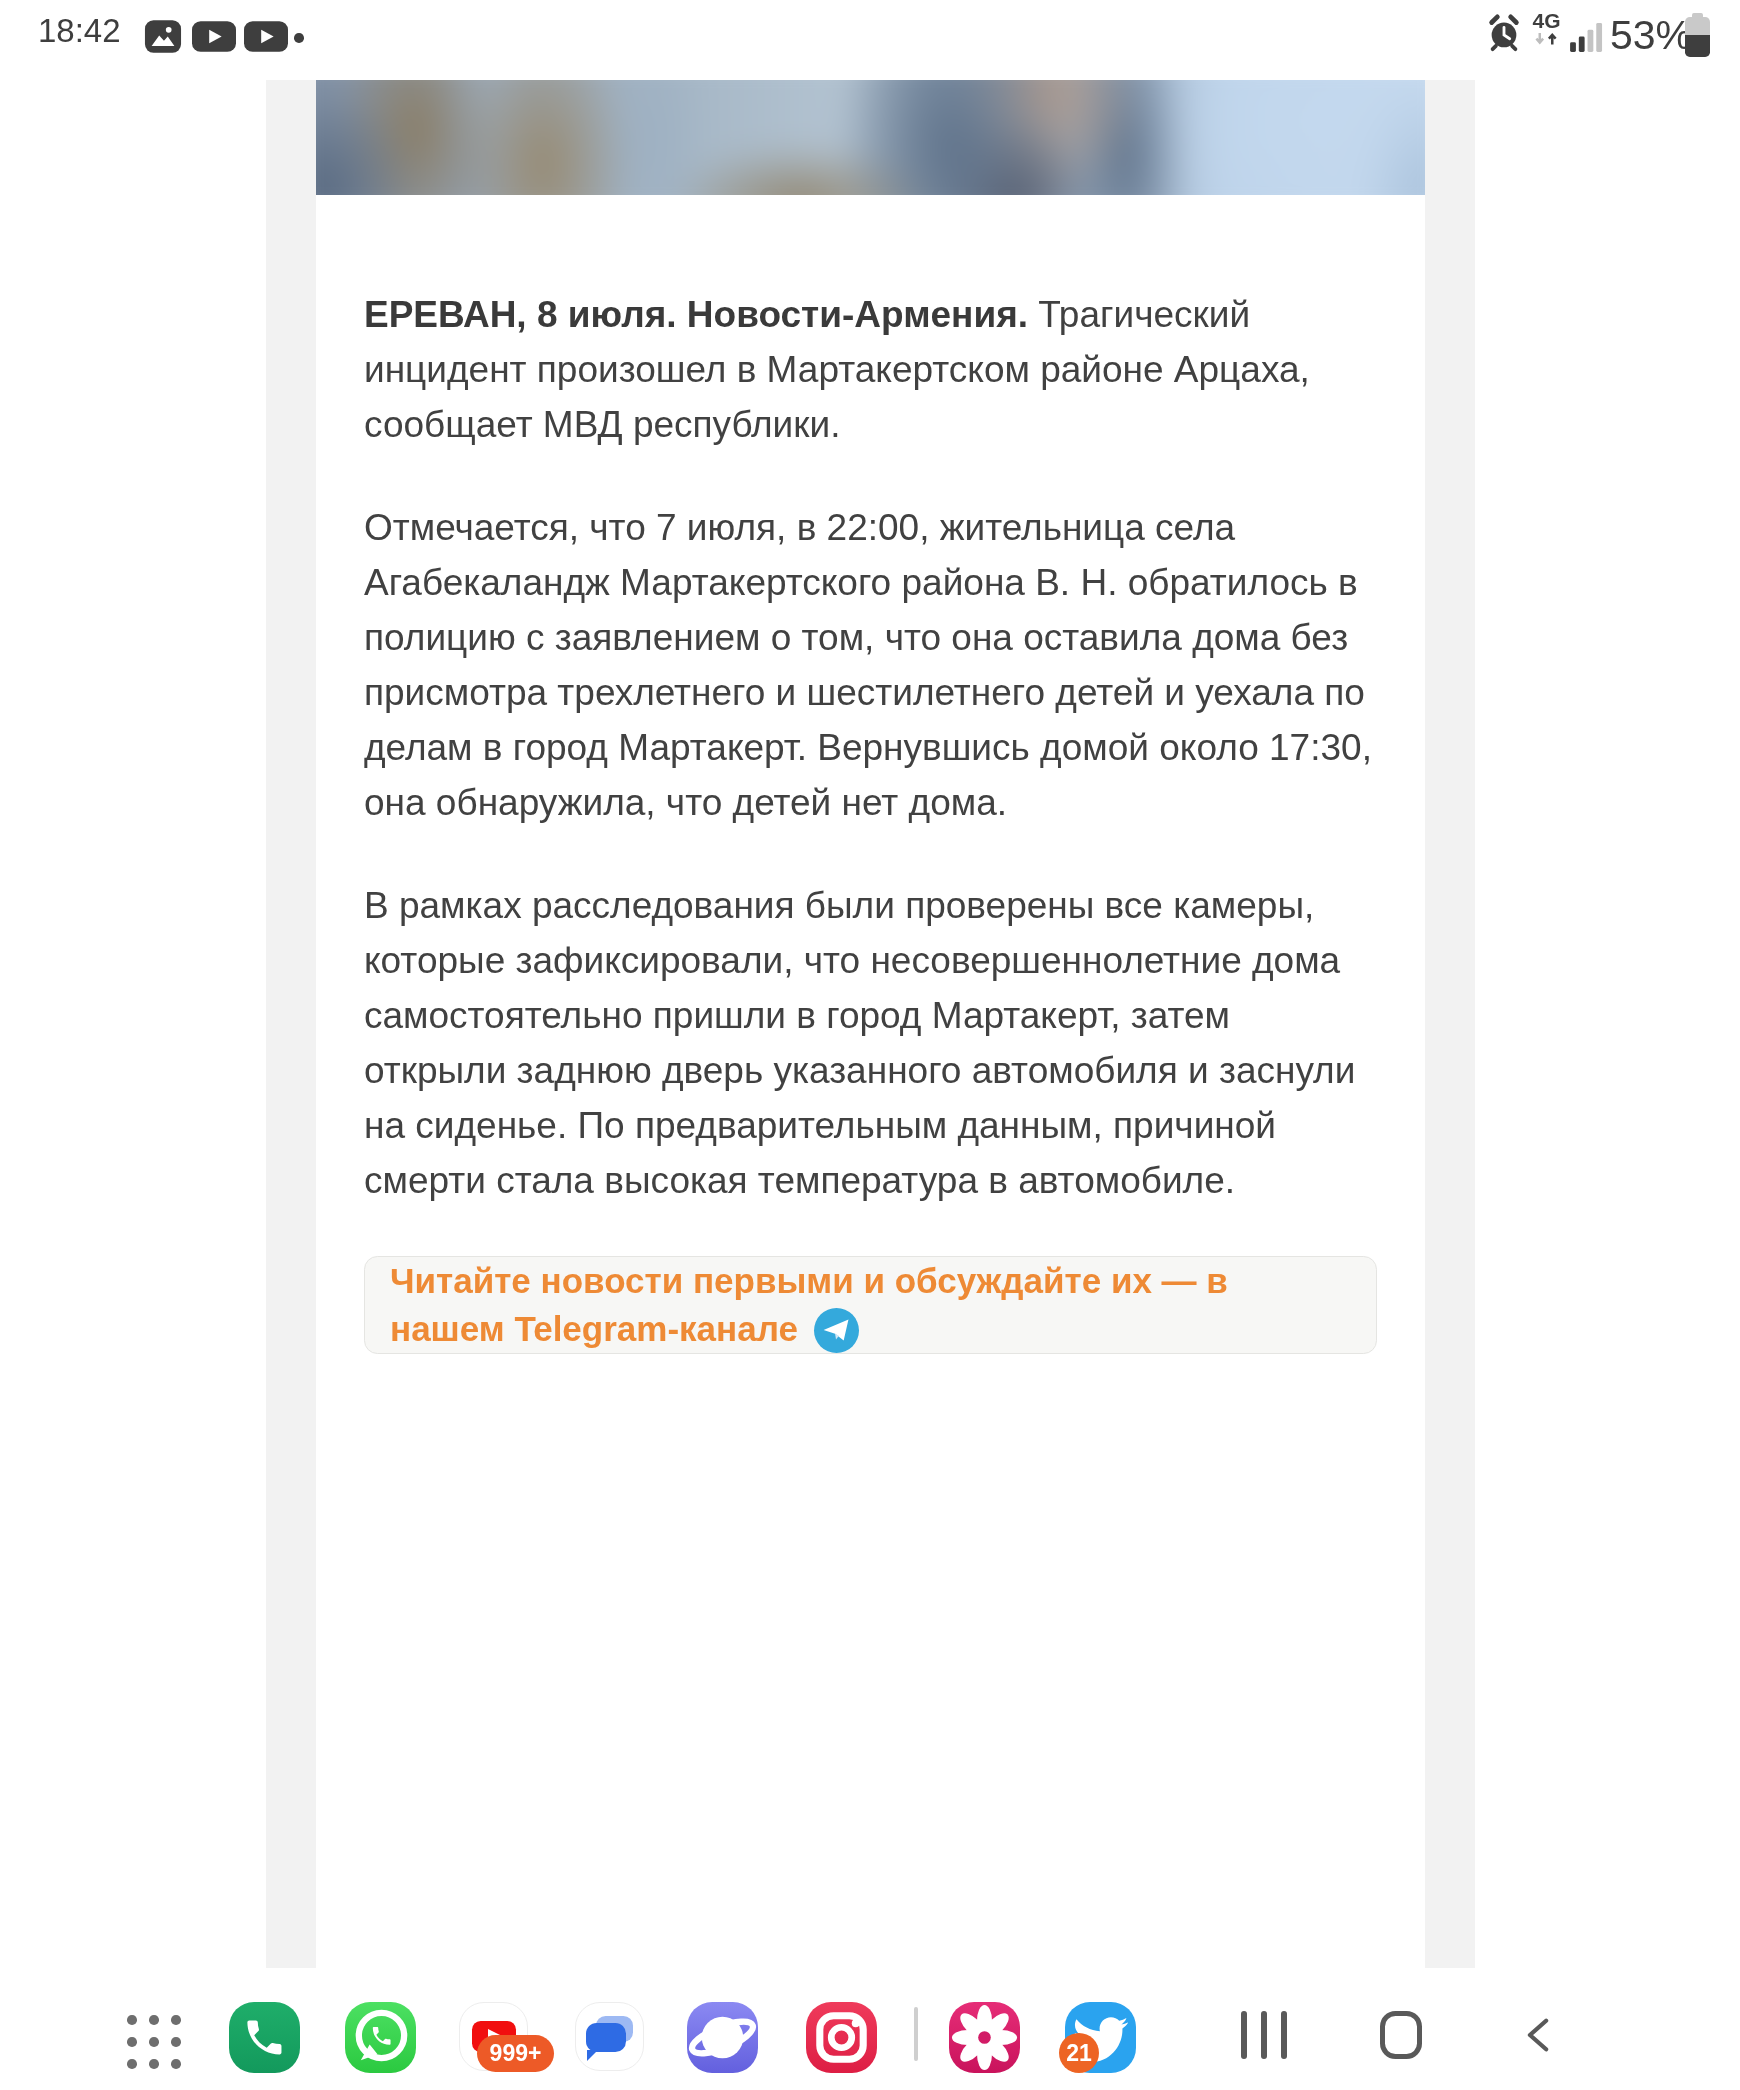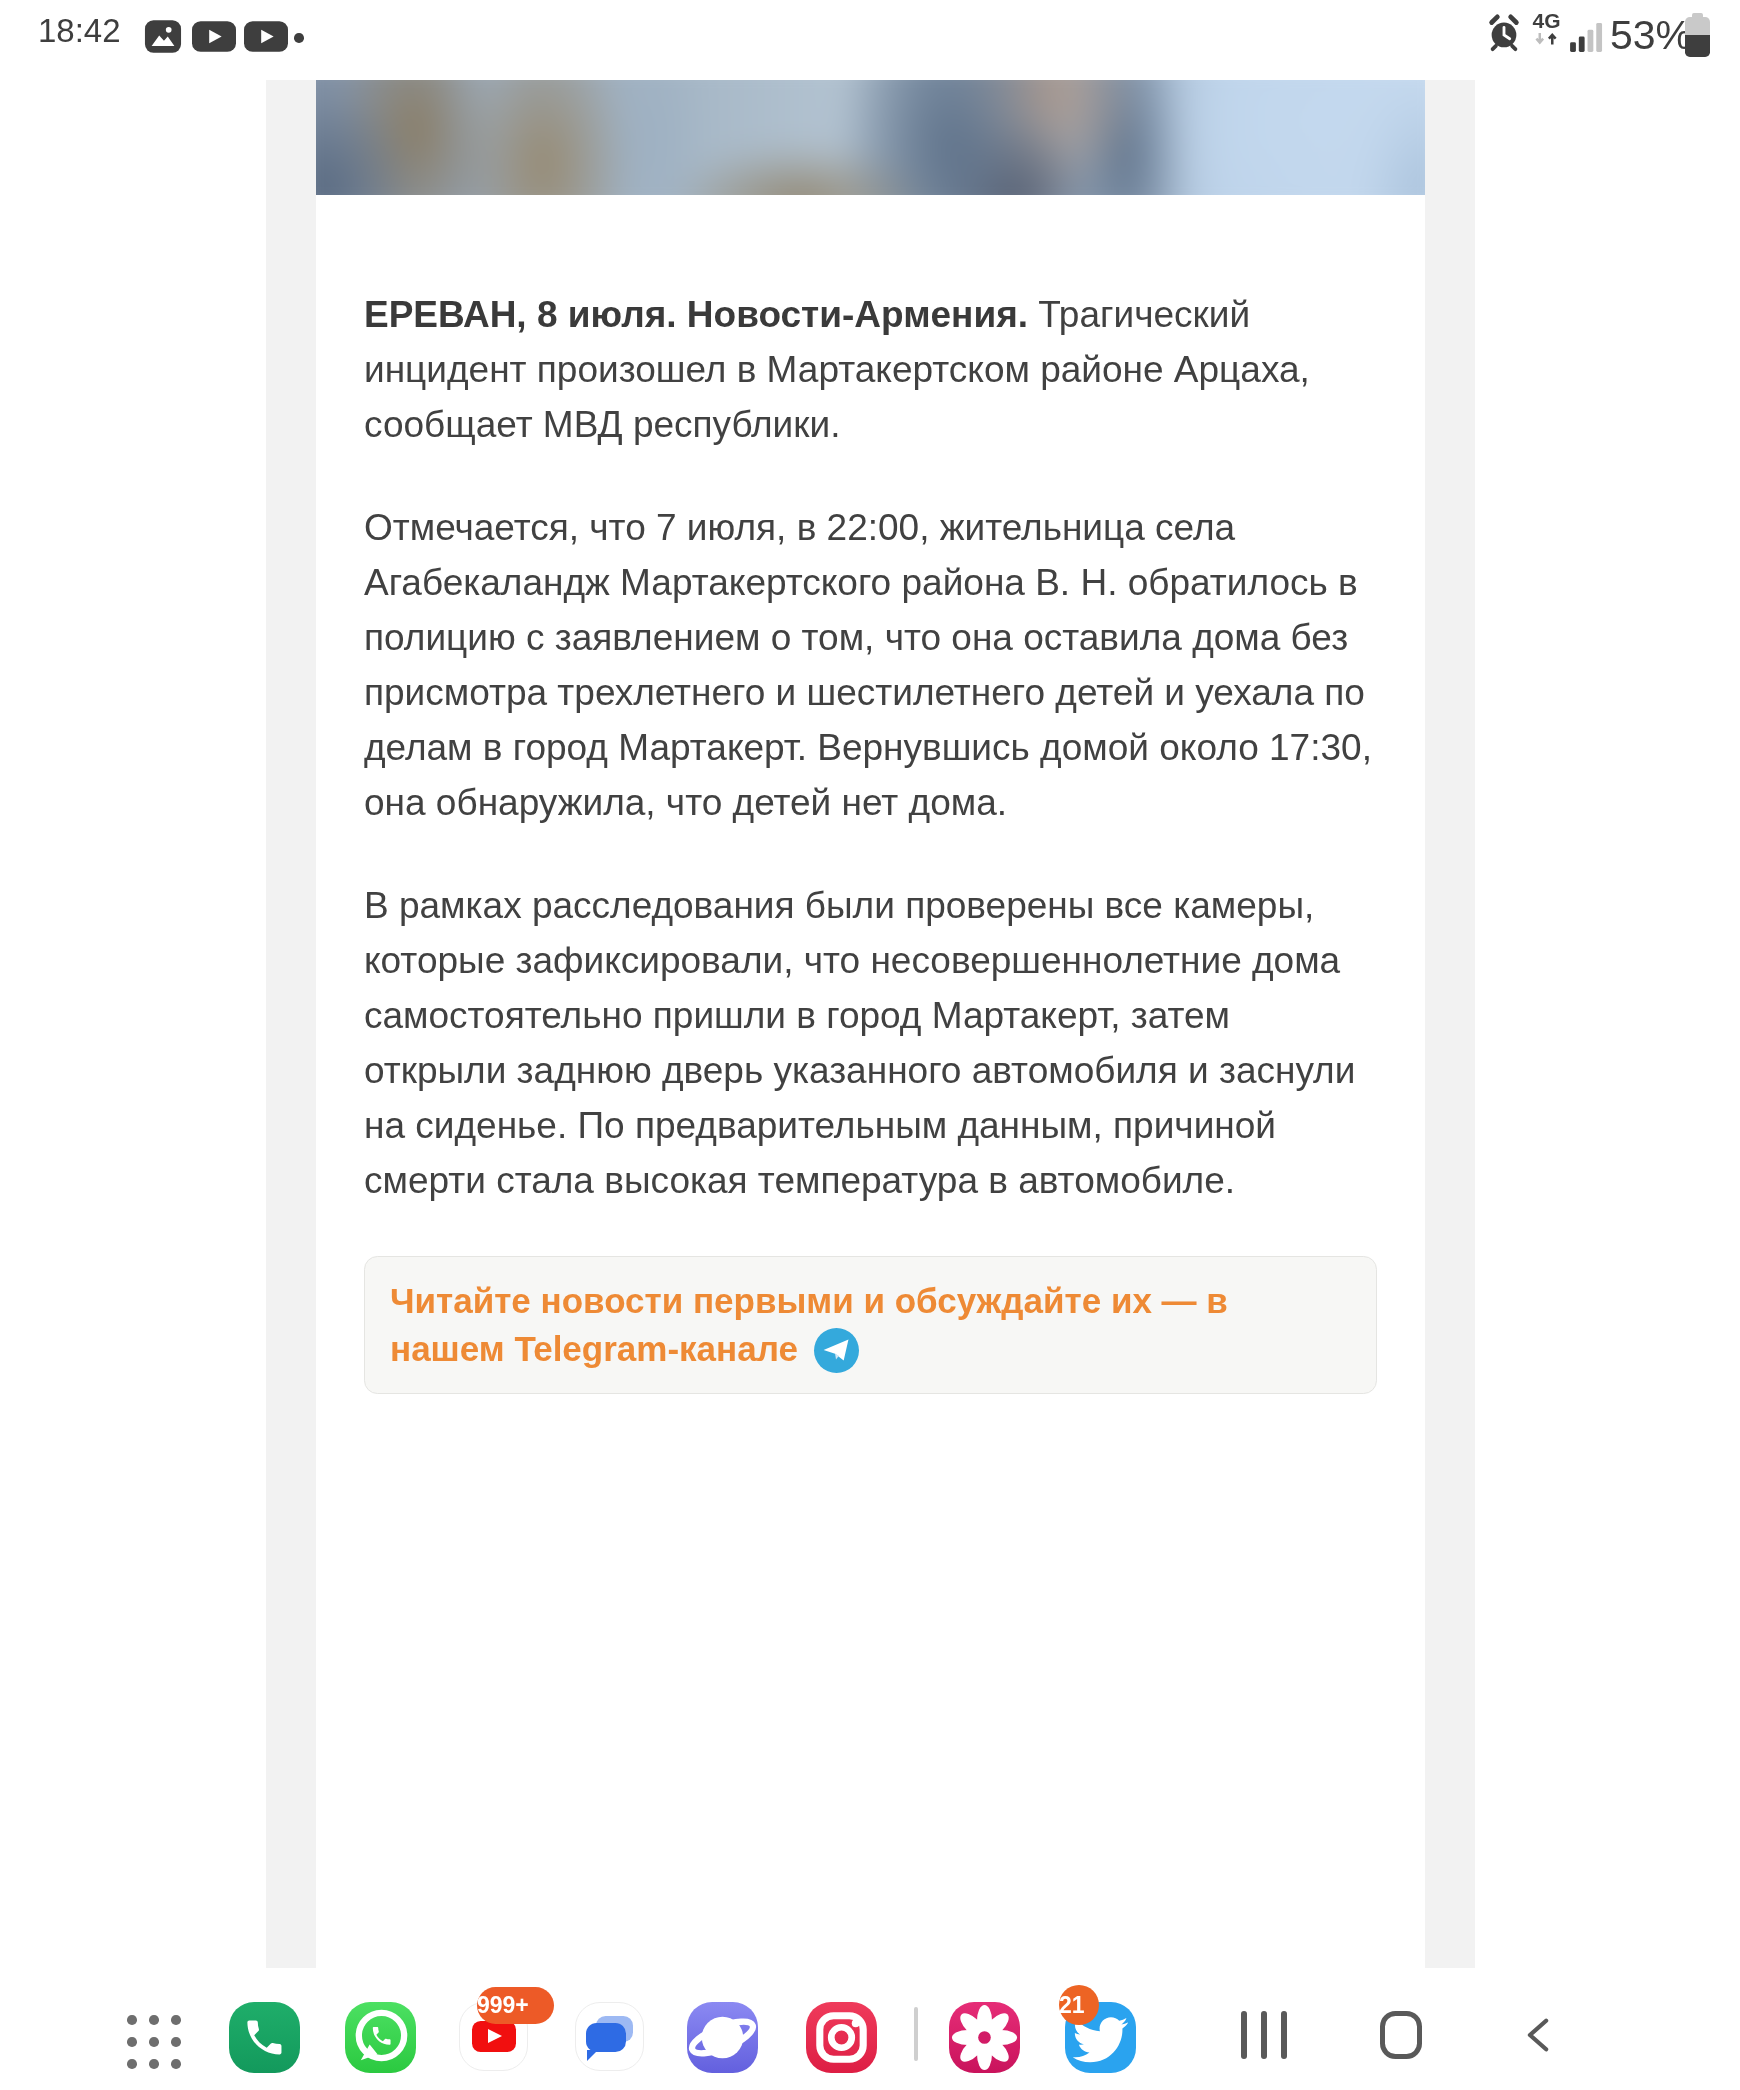--- a/index.html
+++ b/index.html
@@ -34,32 +34,32 @@
       radial-gradient(115px 115px at 62% 85%,rgba(74,74,88,.85),transparent 70%),
       radial-gradient(134px 154px at 65% 25%,rgba(180,154,136,.9),transparent 70%),
       radial-gradient(86px 231px at 72% 60%,rgba(93,112,136,.9),transparent 70%),
       radial-gradient(250px 192px at 88% 40%,rgba(195,216,238,.95),transparent 75%),
       radial-gradient(96px 154px at 97% 75%,rgba(159,185,212,.9),transparent 70%),
       linear-gradient(90deg,#7e8ea3 0%,#98a7b8 18%,#a7b8c7 35%,#b3c3d1 48%,#8fa2b5 55%,#93a5b9 70%,#bcd2e9 80%,#c9dcf0 100%);}
   .article{padding:92px 48px 0 48px;}
   .article p{margin:0 0 48px 0;font-size:37px;line-height:55px;color:#414141;}
   .article p b{color:#3a3a3a;}
 
-  .tg-box{margin-top:0;background:#f7f7f5;border:1.9px solid #e5e5e2;border-radius:13.4px;padding:20px 25px;}
+  .tg-box{margin-top:0;background:#f7f7f5;border:1.9px solid #e5e5e2;border-radius:13.4px;padding:0 25px;}
   .tg-text{font-size:35px;line-height:48px;font-weight:bold;color:#ee8a35;}
   .tg-icon{display:inline-block;width:45px;height:45px;border-radius:50%;background:#34a9dc;vertical-align:-11.5px;margin-left:11.5px;position:relative;}
   .tg-icon svg{position:absolute;left:0;top:0;}
 
   
   .dock{position:absolute;left:0;top:1979px;width:1741px;height:111px;background:#fff;}
   .sq{position:absolute;top:23px;width:71px;height:71px;border-radius:25px;}
   .sq.white{background:#fff;border:1.9px solid #ededed;width:67px;height:67px;}
   .drawer{position:absolute;left:127px;top:36px;display:grid;grid-template-columns:repeat(3,9.6px);grid-gap:12.5px;}
   .drawer i{width:9.6px;height:9.6px;border-radius:50%;background:#6e6e6e;}
-  .badge{position:absolute;background:#ed5a27;color:#fff;font-weight:bold;z-index:5;}
+  .badge{position:absolute;background:#ed5a27;color:#fff;font-weight:bold;text-align:center;z-index:5;margin-top:48px;}
   .badge.pill{left:477px;top:7.7px;width:77px;height:37px;line-height:37px;border-radius:19px;font-size:23px;}
   .badge.round{left:1059px;top:5.8px;width:40px;height:40px;line-height:40px;border-radius:50%;font-size:23px;background:#ed6424;}
   .yt-play{position:absolute;left:11.5px;top:18px;width:44px;height:31px;border-radius:8.6px;background:#f10f0f;}
   .yt-play::after{content:"";position:absolute;left:16.3px;top:7.7px;border-left:14.4px solid #fff;border-top:7.7px solid transparent;border-bottom:7.7px solid transparent;}
   .msg-back{position:absolute;right:9.6px;top:12.5px;width:37px;height:26px;border-radius:9.6px;background:#9db9f3;}
   .msg-front{position:absolute;left:9.6px;top:20px;width:40px;height:29px;border-radius:10.6px;background:#2e6be4;}
   .msg-front::after{content:"";position:absolute;left:1.9px;bottom:-8.6px;border-top:11.5px solid #2e6be4;border-right:11.5px solid transparent;}
   .divider{position:absolute;left:914px;top:28px;width:3.8px;height:54px;border-radius:1.9px;background:#cfcfcf;}
   .nav-btn{position:absolute;top:0;height:111px;display:flex;align-items:center;}
   .recents{left:1241px;gap:14.4px;}

